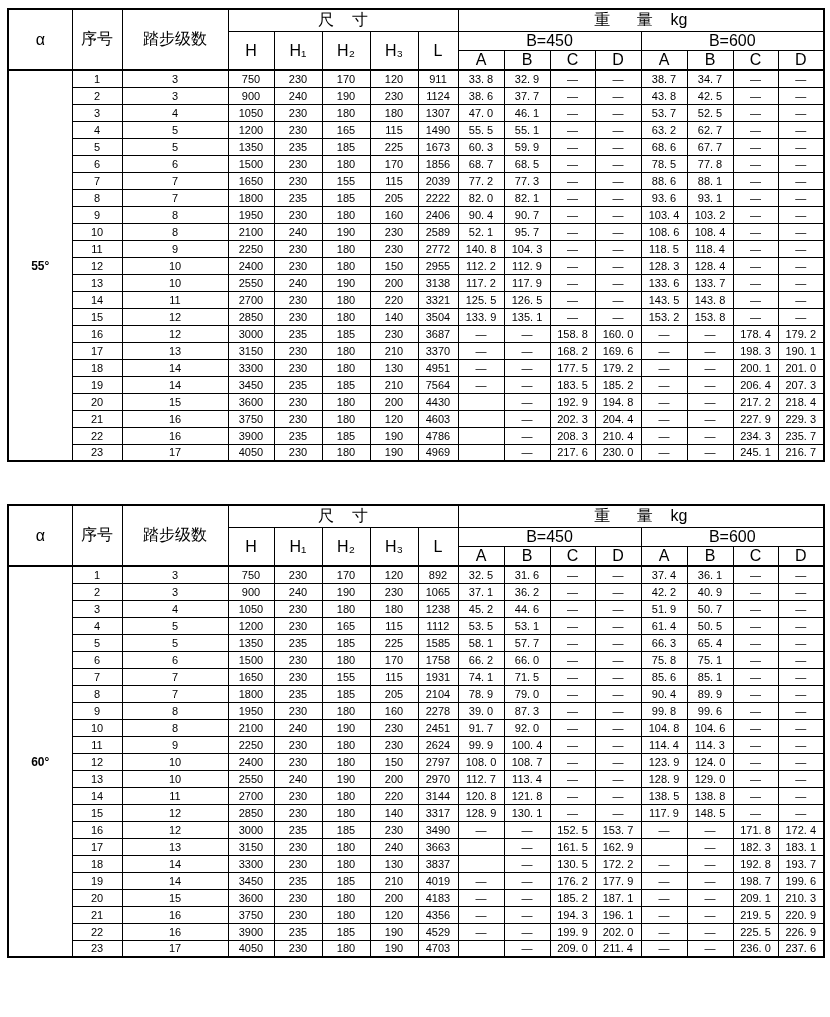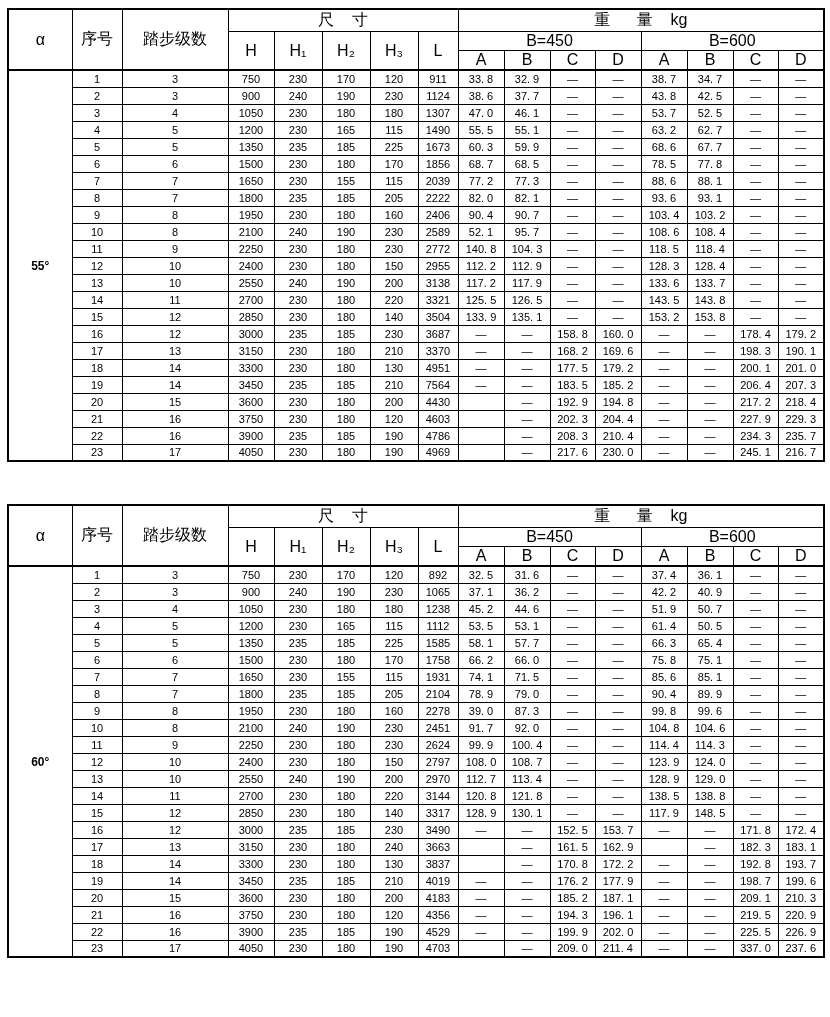--- a/index.html
+++ b/index.html
@@ -816,21 +816,21 @@
         <tr>
           <td>18</td>
           <td>14</td>
           <td>3300</td>
           <td>230</td>
           <td>180</td>
           <td>130</td>
           <td>3837</td>
           <td></td>
           <td>—</td>
-          <td>170. 8</td>
+          <td>130. 5</td>
           <td>172. 2</td>
           <td>—</td>
           <td>—</td>
           <td>192. 8</td>
           <td>193. 7</td>
         </tr>
         <tr>
           <td>19</td>
           <td>14</td>
           <td>3450</td>
@@ -905,19 +905,19 @@
           <td>230</td>
           <td>180</td>
           <td>190</td>
           <td>4703</td>
           <td></td>
           <td>—</td>
           <td>209. 0</td>
           <td>211. 4</td>
           <td>—</td>
           <td>—</td>
-          <td>337. 0</td>
+          <td>236. 0</td>
           <td>237. 6</td>
         </tr>
       </tbody>
   </table>
 
 </div>
 
 </body></html>

